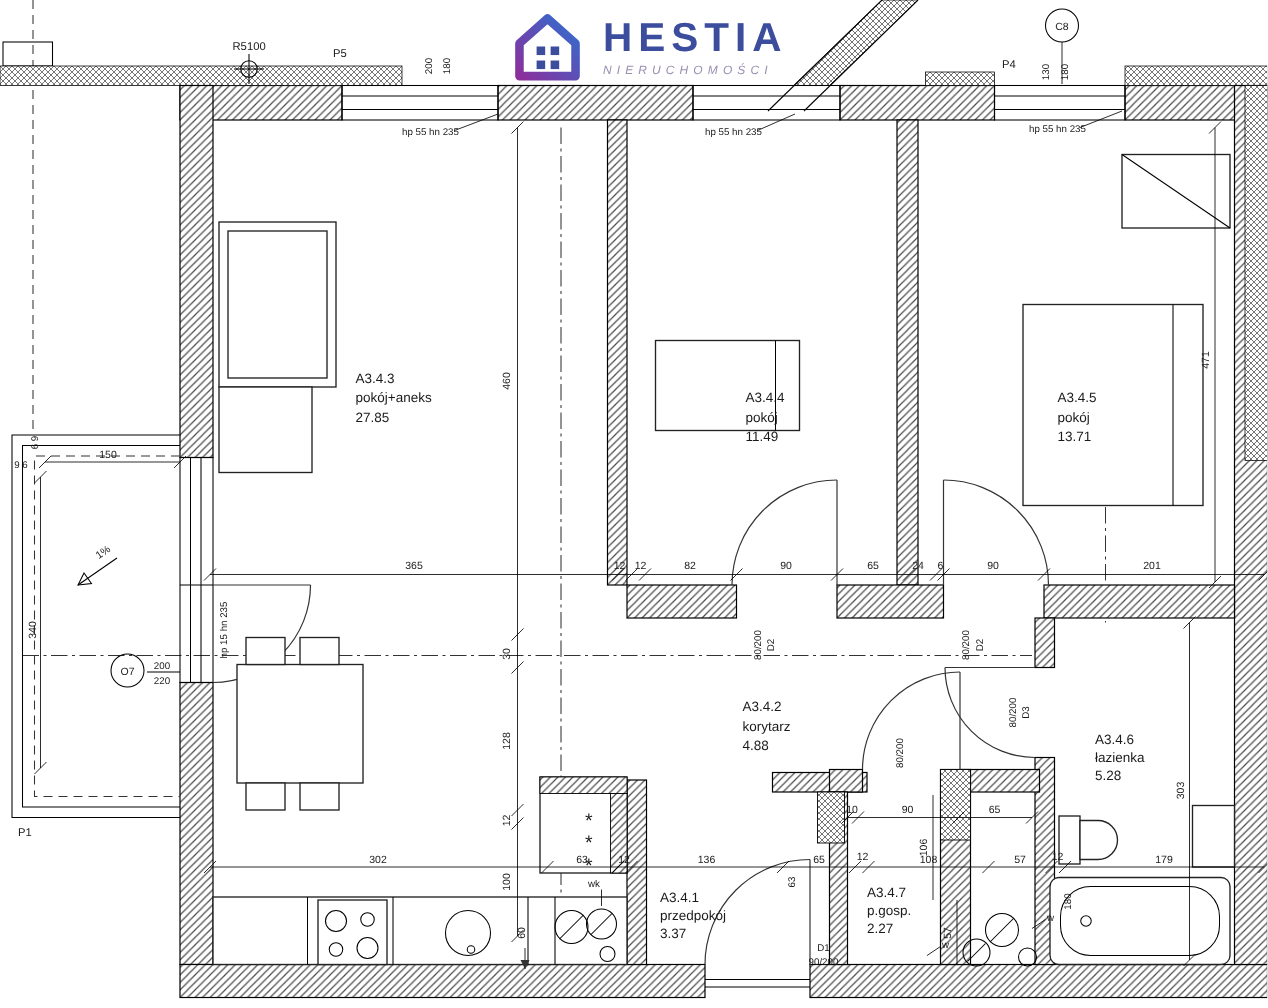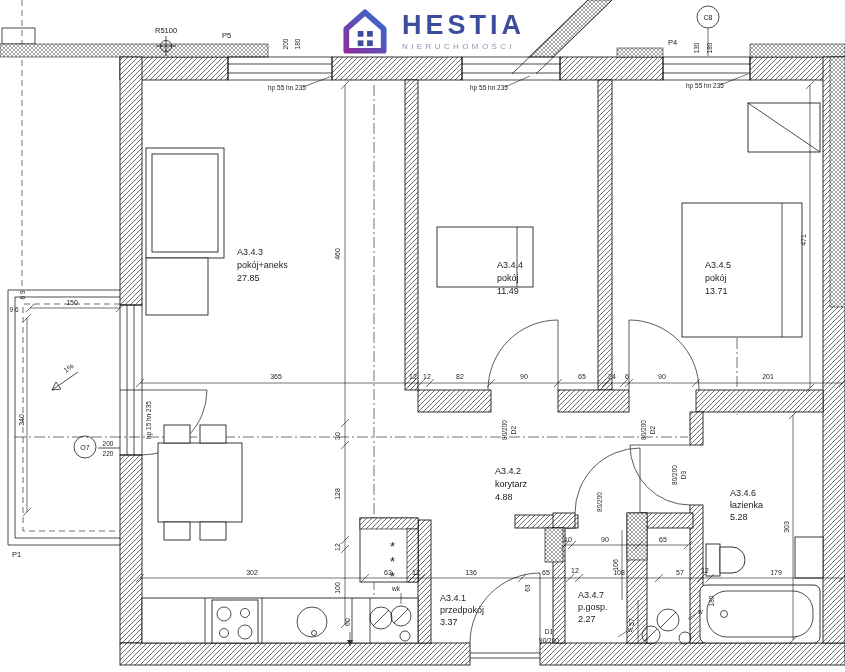--- a/index.html
+++ b/index.html
@@ -3,21 +3,21 @@
 <meta charset="utf-8">
 <style>
   html,body{margin:0;padding:0;background:#fff;}
   .stage{position:relative;width:845px;height:672px;background:#fff;overflow:hidden;
          font-family:"Liberation Sans",sans-serif;}
   .plan-svg{position:absolute;left:0;top:0;}
   
   .logo{position:absolute;left:338px;top:4px;display:flex;align-items:center;gap:10px;}
   .logo-text{display:flex;flex-direction:column;}
   .brand{font-size:27px;font-weight:bold;color:#3d4d9e;letter-spacing:4px;line-height:1;}
-  .subtitle{font-size:8px;color:#9a8fb0;letter-spacing:3.4px;margin-top:3px;}
+  .subtitle{font-size:8px;color:#9a8fb0;letter-spacing:3.4px;margin-top:3px;font-style:italic;}
   
   text{fill:#1b1b1b;}
   .rl{font-size:9px;}
   .dim{font-size:7px;}
   .dim6{font-size:6.5px;}
   .mk{font-size:7.5px;}
   .ast{font-size:13px;}
   .w-ln{stroke:#000;stroke-width:0.8;fill:url(#hatch);}
   .thin{stroke:#000;stroke-width:0.7;fill:none;}
   .furn{stroke:#222;stroke-width:0.9;fill:#fff;}

